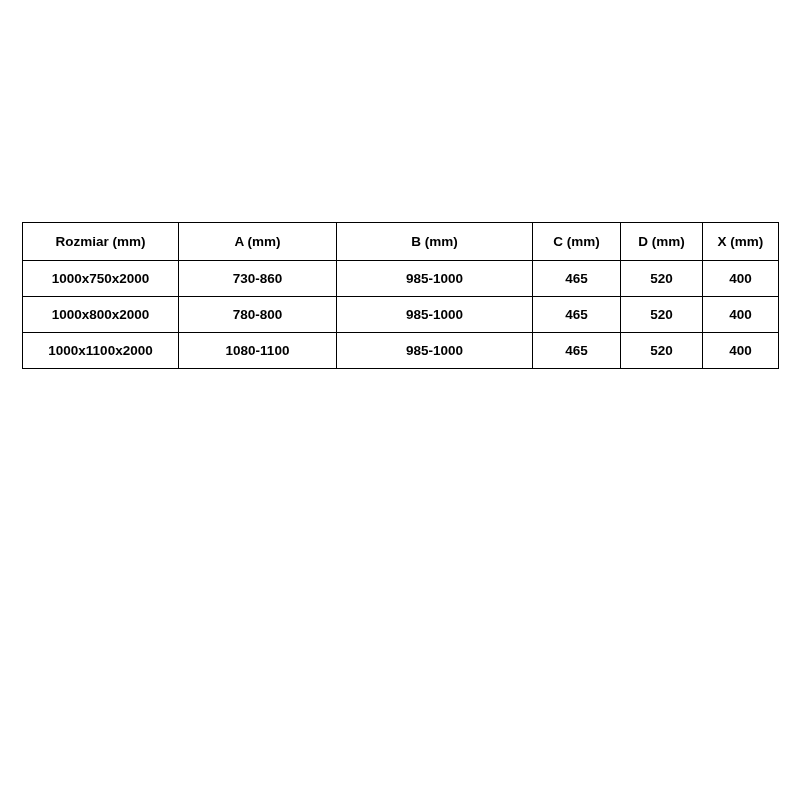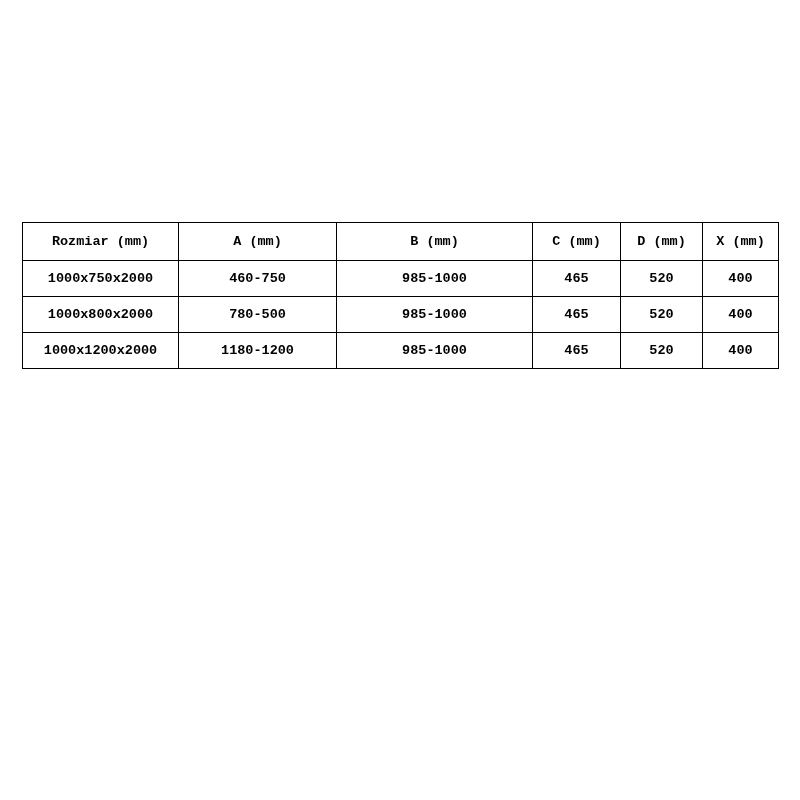--- a/index.html
+++ b/index.html
@@ -11,21 +11,20 @@
     width: 800px;
     height: 800px;
     font-family: "Liberation Sans", sans-serif;
     color: #000000;
   }
   .page {
     position: relative;
     width: 662px;
     height: 800px;
     box-sizing: border-box;
-    font-family: Liberation Mono, monospace;
   }
   .table-wrap {
     position: absolute;
     left: 22px;
     top: 222px;
     width: 756px;
   }
   table.spec {
     border-collapse: collapse;
     width: 756px;
@@ -76,37 +75,37 @@
           <th>A (mm)</th>
           <th>B (mm)</th>
           <th>C (mm)</th>
           <th>D (mm)</th>
           <th>X (mm)</th>
         </tr>
       </thead>
       <tbody>
         <tr>
           <td>1000x750x2000</td>
-          <td>460-750</td>
+          <td>730-860</td>
           <td>985-1000</td>
           <td>465</td>
           <td>520</td>
           <td>400</td>
         </tr>
         <tr>
           <td>1000x800x2000</td>
-          <td>780-500</td>
+          <td>780-800</td>
           <td>985-1000</td>
           <td>465</td>
           <td>520</td>
           <td>400</td>
         </tr>
         <tr>
-          <td>1000x1200x2000</td>
-          <td>1180-1200</td>
+          <td>1000x1100x2000</td>
+          <td>1080-1100</td>
           <td>985-1000</td>
           <td>465</td>
           <td>520</td>
           <td>400</td>
         </tr>
       </tbody>
     </table>
   </div>
 </div>
 

